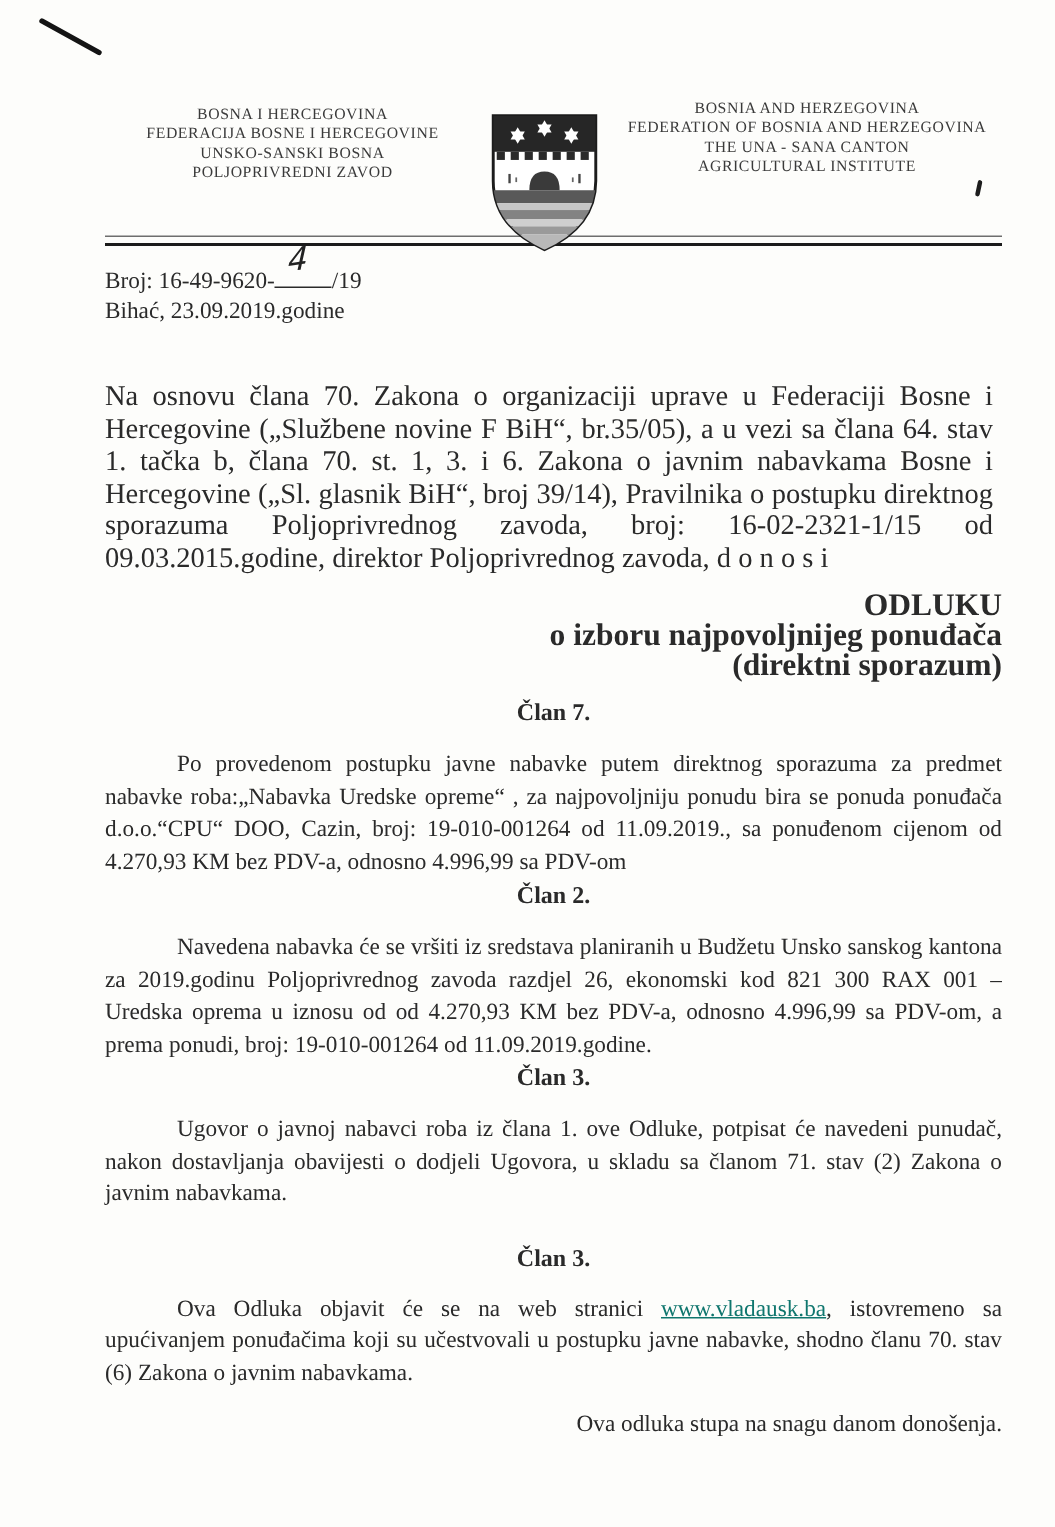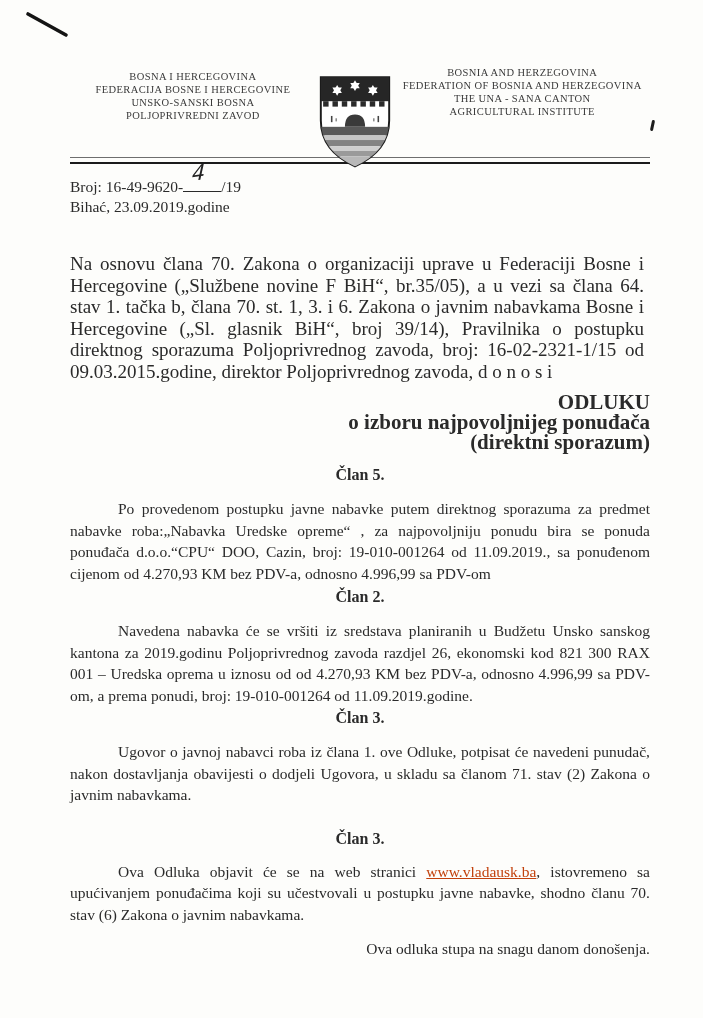--- a/index.html
+++ b/index.html
@@ -6,21 +6,21 @@
   body{background:#e8e8e8;}
   .page{
     position:relative;
     width:703px;height:1018px;
     margin:0 auto;
     background:#fdfdfb;
     font-family:"Liberation Serif", serif;
     color:#2a2a2a;
     overflow:hidden;
     box-sizing:border-box;
-    padding:0 53px 0 70px;
+    padding:0 35px 0 70px;
   }
   
   .pen-stroke{position:absolute;left:0;top:0;}
   .ink-mark{
     position:absolute;left:651px;top:120px;width:3px;height:11px;
     background:#1d1d1d;transform:rotate(12deg);border-radius:2px;
   }
   
   .header{
     display:flex;justify-content:space-between;align-items:flex-start;
@@ -63,21 +63,21 @@
     text-align:center;font-weight:bold;font-size:16px;line-height:20px;margin:0;
   }
   .h1{margin-top:13px;} .h2{margin-top:3px;} .h3a{margin-top:2px;}
   .h3b{margin-top:23px;} .h4{margin-top:5px;}
   .para{
     margin:13px 0 0 0;font-size:15.5px;line-height:21.5px;
     text-align:justify;text-indent:48px;
   }
   .para.tight{margin-top:12px;}
   .para.no-indent{text-indent:0;text-align:right;}
-  .doc-link{color:#c2410c;text-decoration:underline;}
+  .doc-link{color:#0f766e;text-decoration:underline;}
 </style>
 </head>
 <body>
 
 <div class="page">
 
   <svg class="pen-stroke" width="110" height="60" viewBox="0 0 110 60">
     <line x1="28" y1="14" x2="66" y2="35" stroke="#141414" stroke-width="3.6" stroke-linecap="round"></line>
   </svg>
 
@@ -156,21 +156,21 @@
   </div>
 
   <p class="preamble">Na osnovu člana 70. Zakona o organizaciji uprave u Federaciji Bosne i Hercegovine („Službene novine F BiH“, br.35/05), a u vezi sa člana 64. stav 1. tačka b, člana 70. st. 1, 3. i 6. Zakona o javnim nabavkama Bosne i Hercegovine („Sl. glasnik BiH“, broj 39/14), Pravilnika o postupku direktnog sporazuma Poljoprivrednog zavoda, broj: 16-02-2321-1/15 od 09.03.2015.godine, direktor Poljoprivrednog zavoda,  d o n o s i</p>
 
   <div class="title-block">
     <div>ODLUKU</div>
     <div>o izboru najpovoljnijeg ponuđača</div>
     <div>(direktni sporazum)</div>
   </div>
 
-  <p class="article-heading h1">Član 5.</p>
+  <p class="article-heading h1">Član 7.</p>
   <p class="para">Po provedenom postupku javne nabavke putem direktnog sporazuma za predmet nabavke roba:„Nabavka Uredske opreme“ , za najpovoljniju ponudu bira se ponuda ponuđača d.o.o.“CPU“ DOO, Cazin, broj: 19-010-001264 od 11.09.2019., sa ponuđenom cijenom od 4.270,93 KM bez PDV-a, odnosno 4.996,99 sa PDV-om</p>
 
   <p class="article-heading h2">Član 2.</p>
   <p class="para">Navedena nabavka će se vršiti iz sredstava planiranih u Budžetu Unsko sanskog kantona za 2019.godinu Poljoprivrednog zavoda razdjel 26, ekonomski kod 821 300 RAX 001 – Uredska oprema u iznosu od od 4.270,93 KM bez PDV-a, odnosno 4.996,99 sa PDV-om, a prema ponudi, broj: 19-010-001264 od 11.09.2019.godine.</p>
 
   <p class="article-heading h3a">Član 3.</p>
   <p class="para">Ugovor o javnoj nabavci roba iz člana 1. ove Odluke, potpisat će navedeni punudač, nakon dostavljanja obavijesti o dodjeli Ugovora, u skladu sa članom 71. stav (2) Zakona o javnim nabavkama.</p>
 
   <p class="article-heading h3b">Član 3.</p>
   <p class="para tight"><span>Ova Odluka objavit će se na web stranici </span><a href="#" class="doc-link">www.vladausk.ba</a><span>, istovremeno sa upućivanjem ponuđačima koji su učestvovali u postupku javne nabavke, shodno članu 70. stav (6) Zakona o javnim nabavkama.</span></p>

